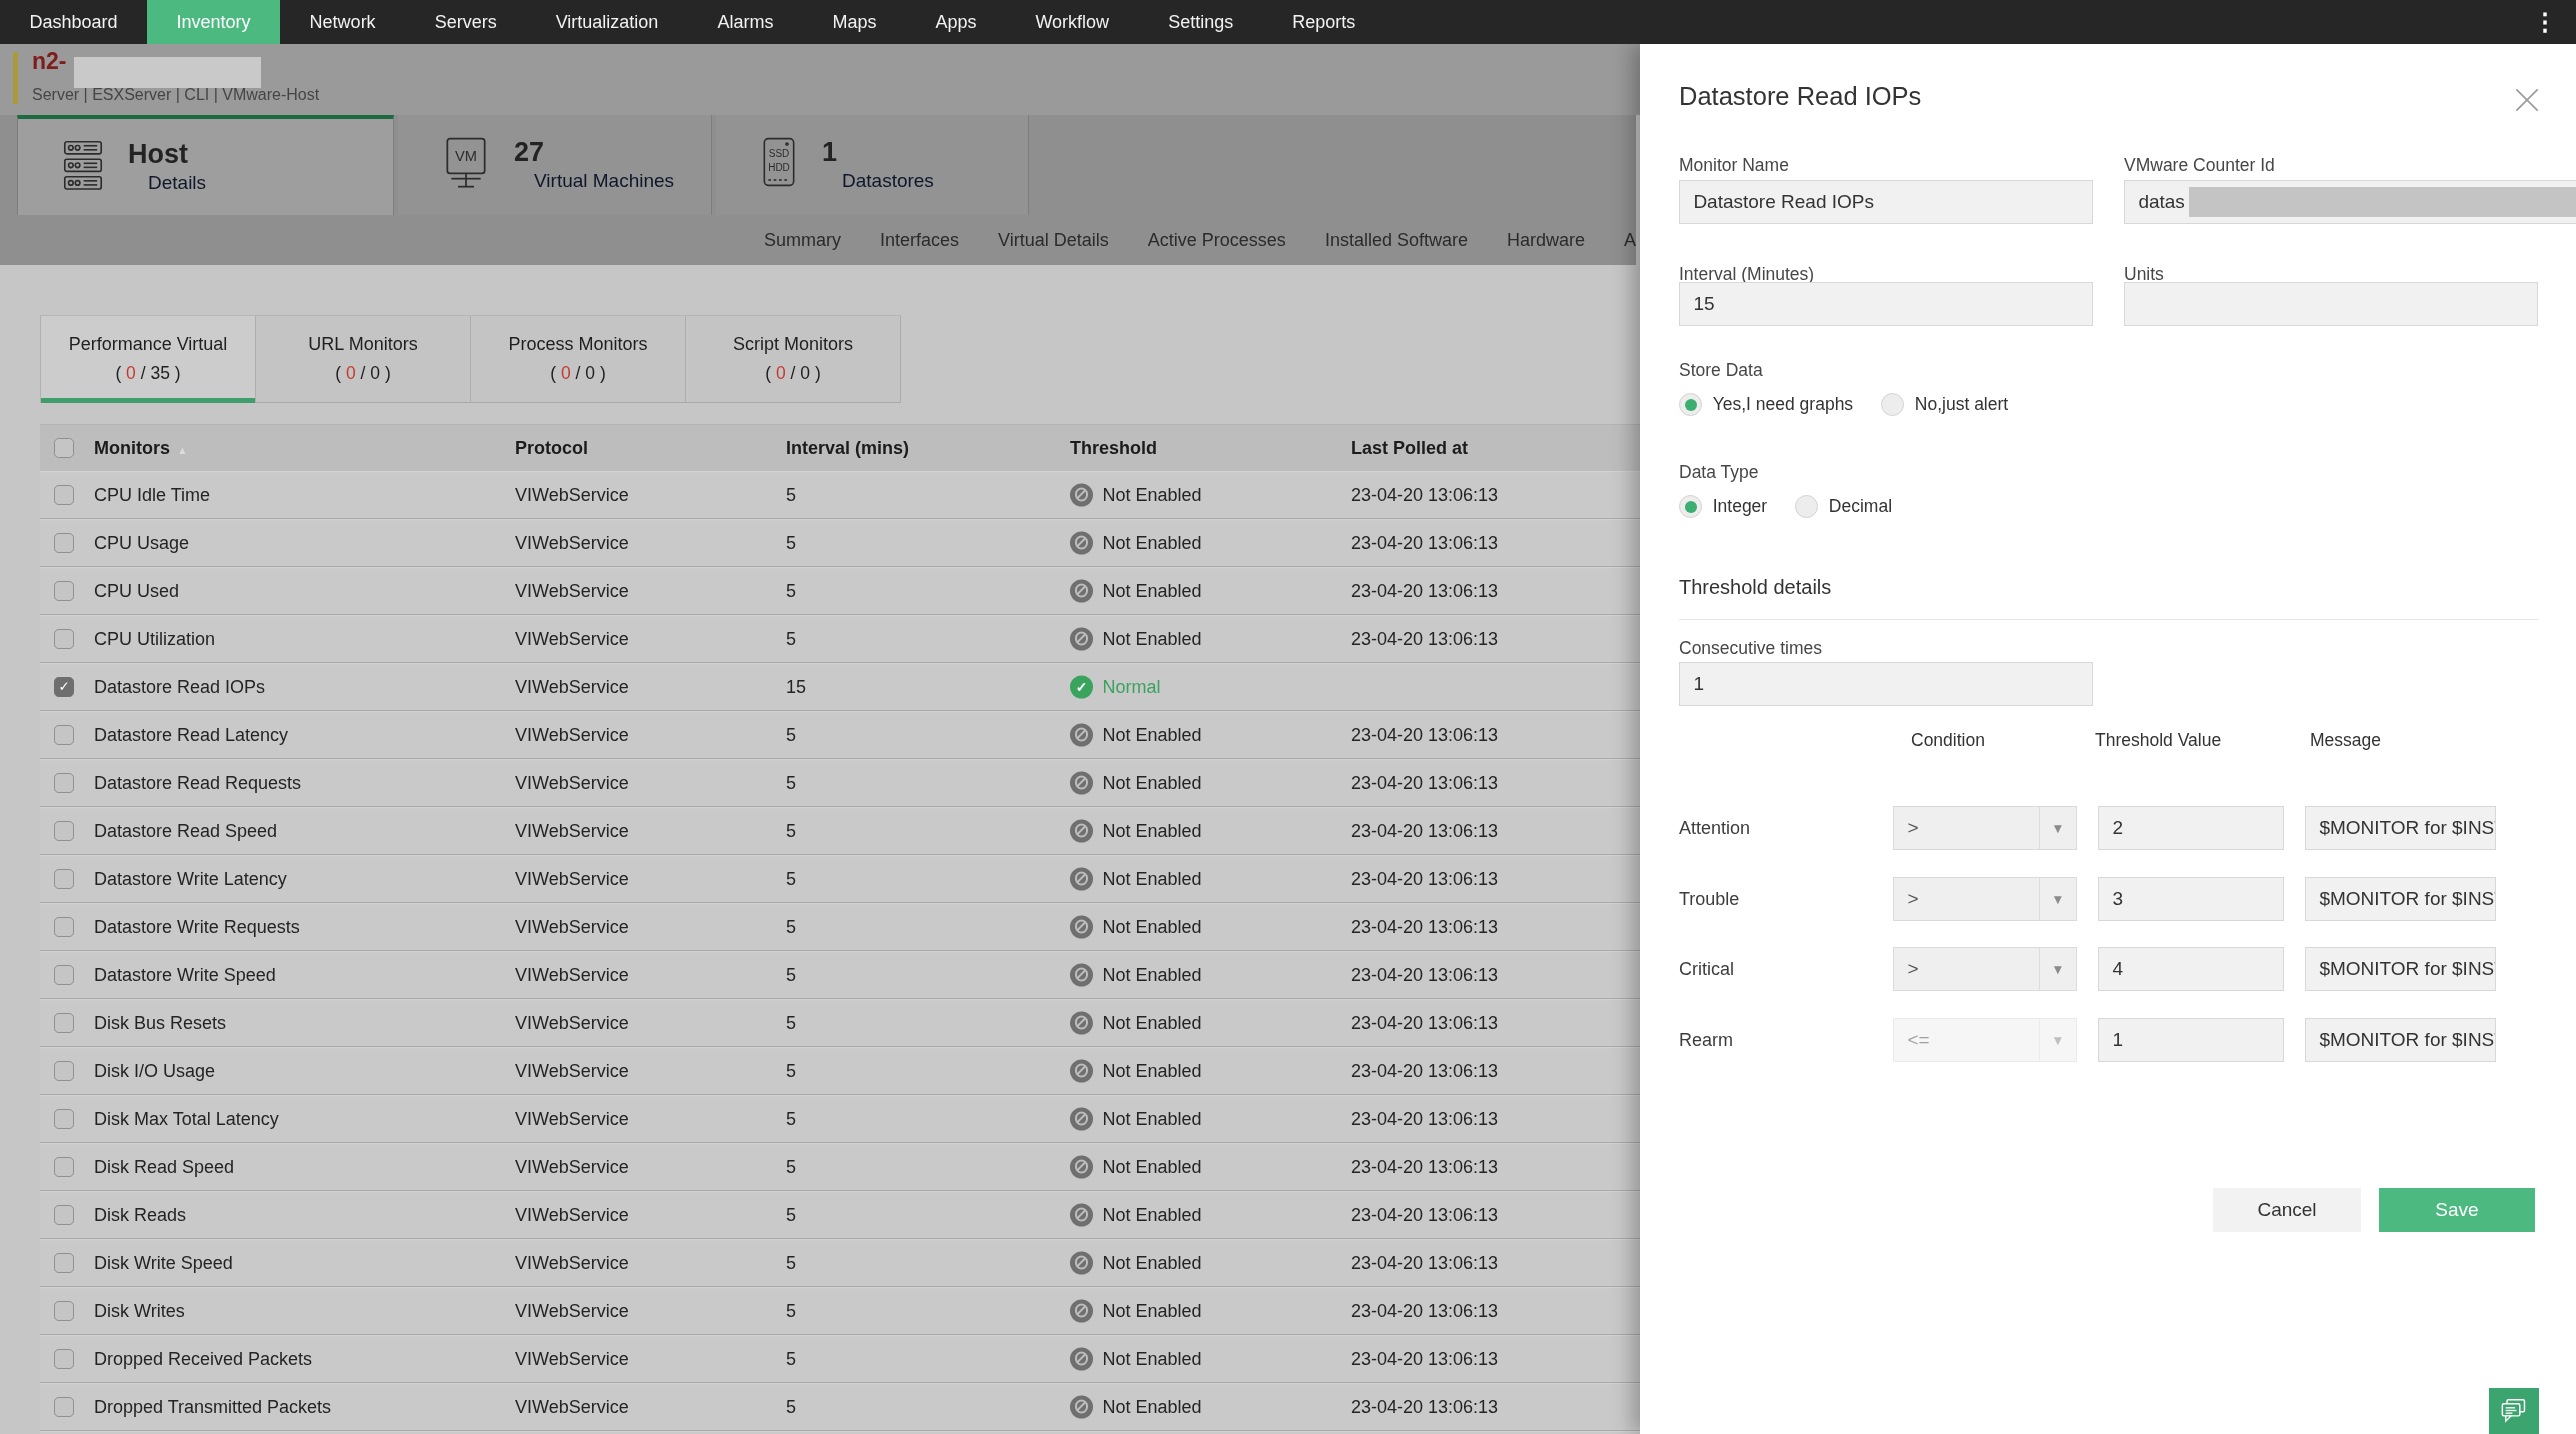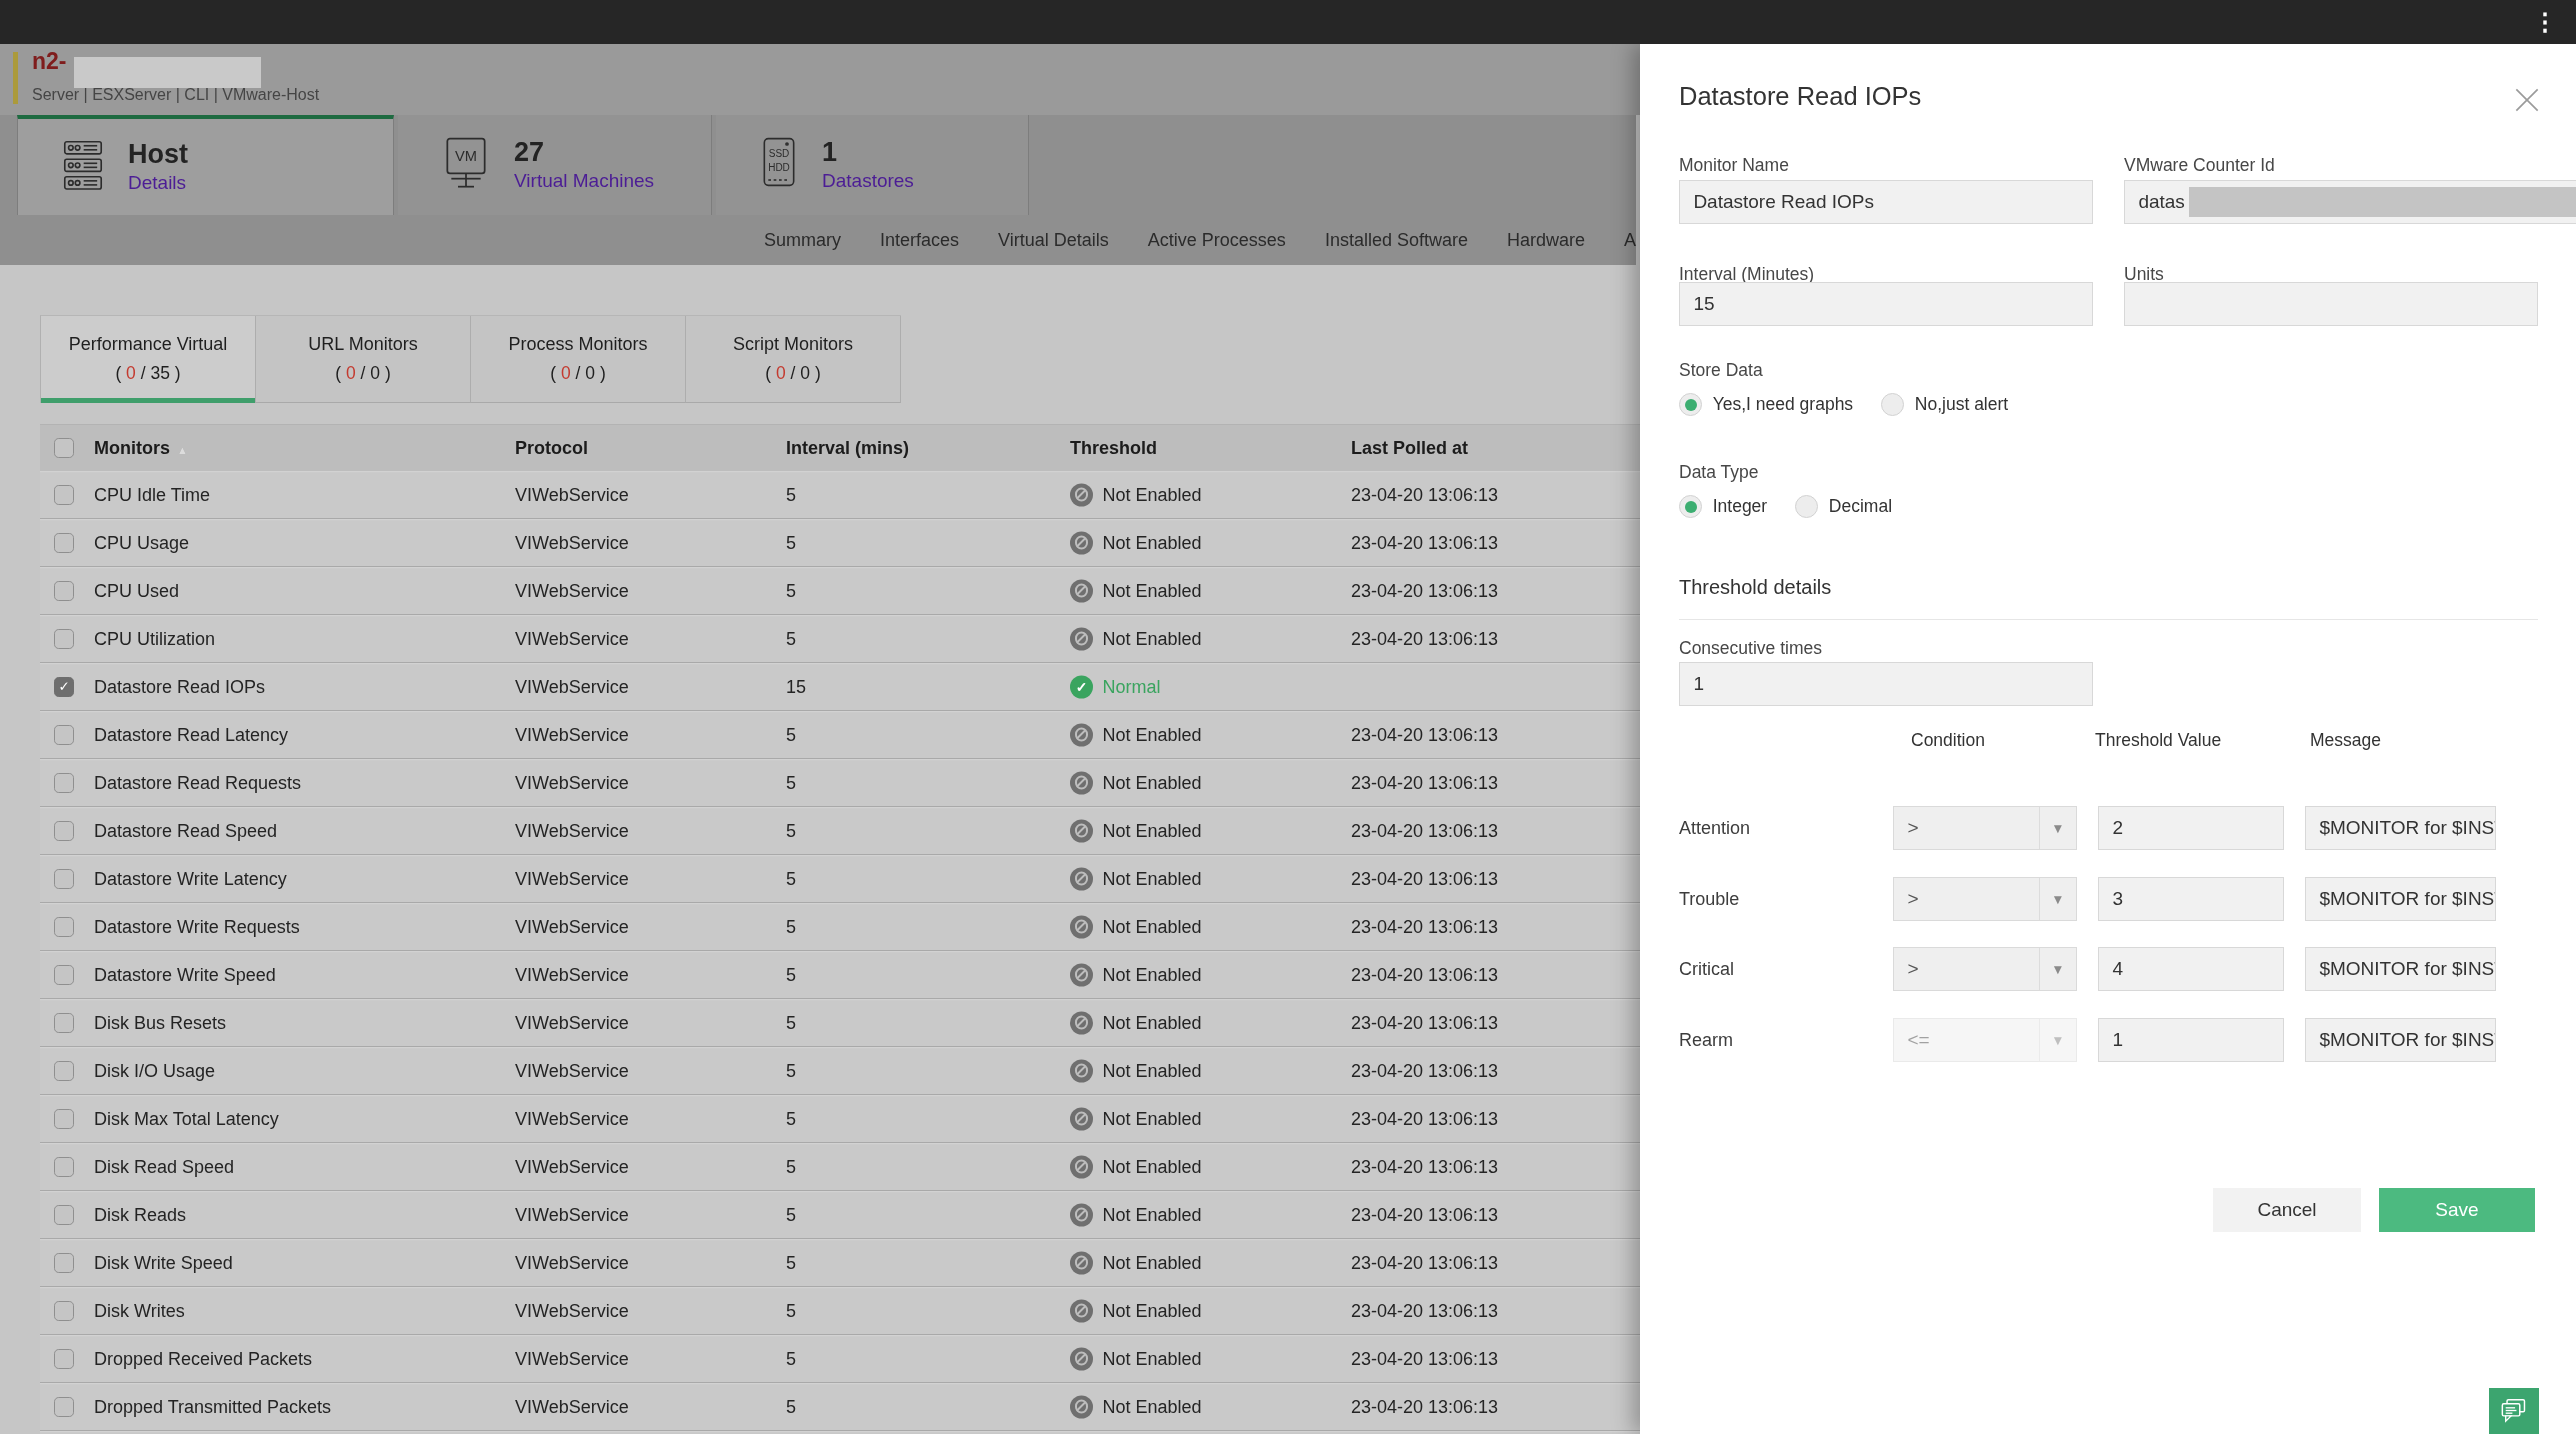--- a/index.html
+++ b/index.html
@@ -23,21 +23,21 @@
   .name-redaction{position:absolute;left:74px;top:13.4px;width:187px;height:31px;background:#c9c9c9;}
   .host-meta{position:absolute;left:32px;top:42px;font-size:16px;color:#454545;}
 
   .entity-band{position:absolute;top:71px;left:0;right:4px;height:150px;background:#8f8f8f;}
   .entity-tab{position:absolute;top:0;height:100px;box-sizing:border-box;background:#939393;
               border-right:0.7px solid #7d7d7d;display:flex;align-items:center;cursor:pointer;}
   .entity-tab.active{background:#9e9e9e;border-top:4.7px solid #1e6b41;border-left:0.7px solid #7d7d7d;}
   .entity-icon{margin-left:44px;flex:none;}
   .entity-text{margin-left:24px;}
   .entity-primary{font-size:27px;font-weight:bold;color:#232323;line-height:1.05;}
-  .entity-secondary{font-size:19px;color:#4c1d95;margin-top:2.7px;}
+  .entity-secondary{font-size:19px;color:#0f172a;margin-top:2.7px;margin-left:20px;}
 
   .detail-tabs{position:absolute;bottom:0;left:0;right:0;height:50px;display:flex;
                justify-content:flex-end;align-items:center;gap:39px;font-size:18px;color:#2b2b2b;}
   .detail-tab{white-space:nowrap;cursor:pointer;}
 
   .content{position:absolute;top:221px;left:0;right:0;bottom:0;background:#c6c6c6;}
 
   .monitor-tabs{position:absolute;top:50px;left:40px;display:flex;height:87px;
                 border-top:0.7px solid #b6b6b6;border-left:0.7px solid #b0b0b0;}
   .monitor-tab{width:215px;box-sizing:border-box;background:#c4c4c4;border-right:0.7px solid #adadad;
@@ -115,20 +115,33 @@
 
   .chat-fab{position:absolute;right:37px;bottom:0;width:50px;height:46px;background:#3ca56f;z-index:7;
             display:flex;align-items:center;justify-content:center;cursor:pointer;}
 </style>
 </head>
 <body>
 
 <div id="app">
 
   <div class="topnav">
+    <div id="nav-items" style="display:flex;align-items:stretch;">
+        <div class="nav-item">Dashboard</div>
+        <div class="nav-item active">Inventory</div>
+        <div class="nav-item">Network</div>
+        <div class="nav-item">Servers</div>
+        <div class="nav-item">Virtualization</div>
+        <div class="nav-item">Alarms</div>
+        <div class="nav-item">Maps</div>
+        <div class="nav-item">Apps</div>
+        <div class="nav-item">Workflow</div>
+        <div class="nav-item">Settings</div>
+        <div class="nav-item">Reports</div>
+      </div>
     <div class="nav-more">⋮</div>
   </div>
 
   <div class="left">
 
     <div class="host-header">
       <div class="accent-bar"></div>
       <div class="host-name">n2-</div>
       <div class="name-redaction"></div>
       <div class="host-meta">Server | ESXServer  | CLI  | VMware-Host</div>

